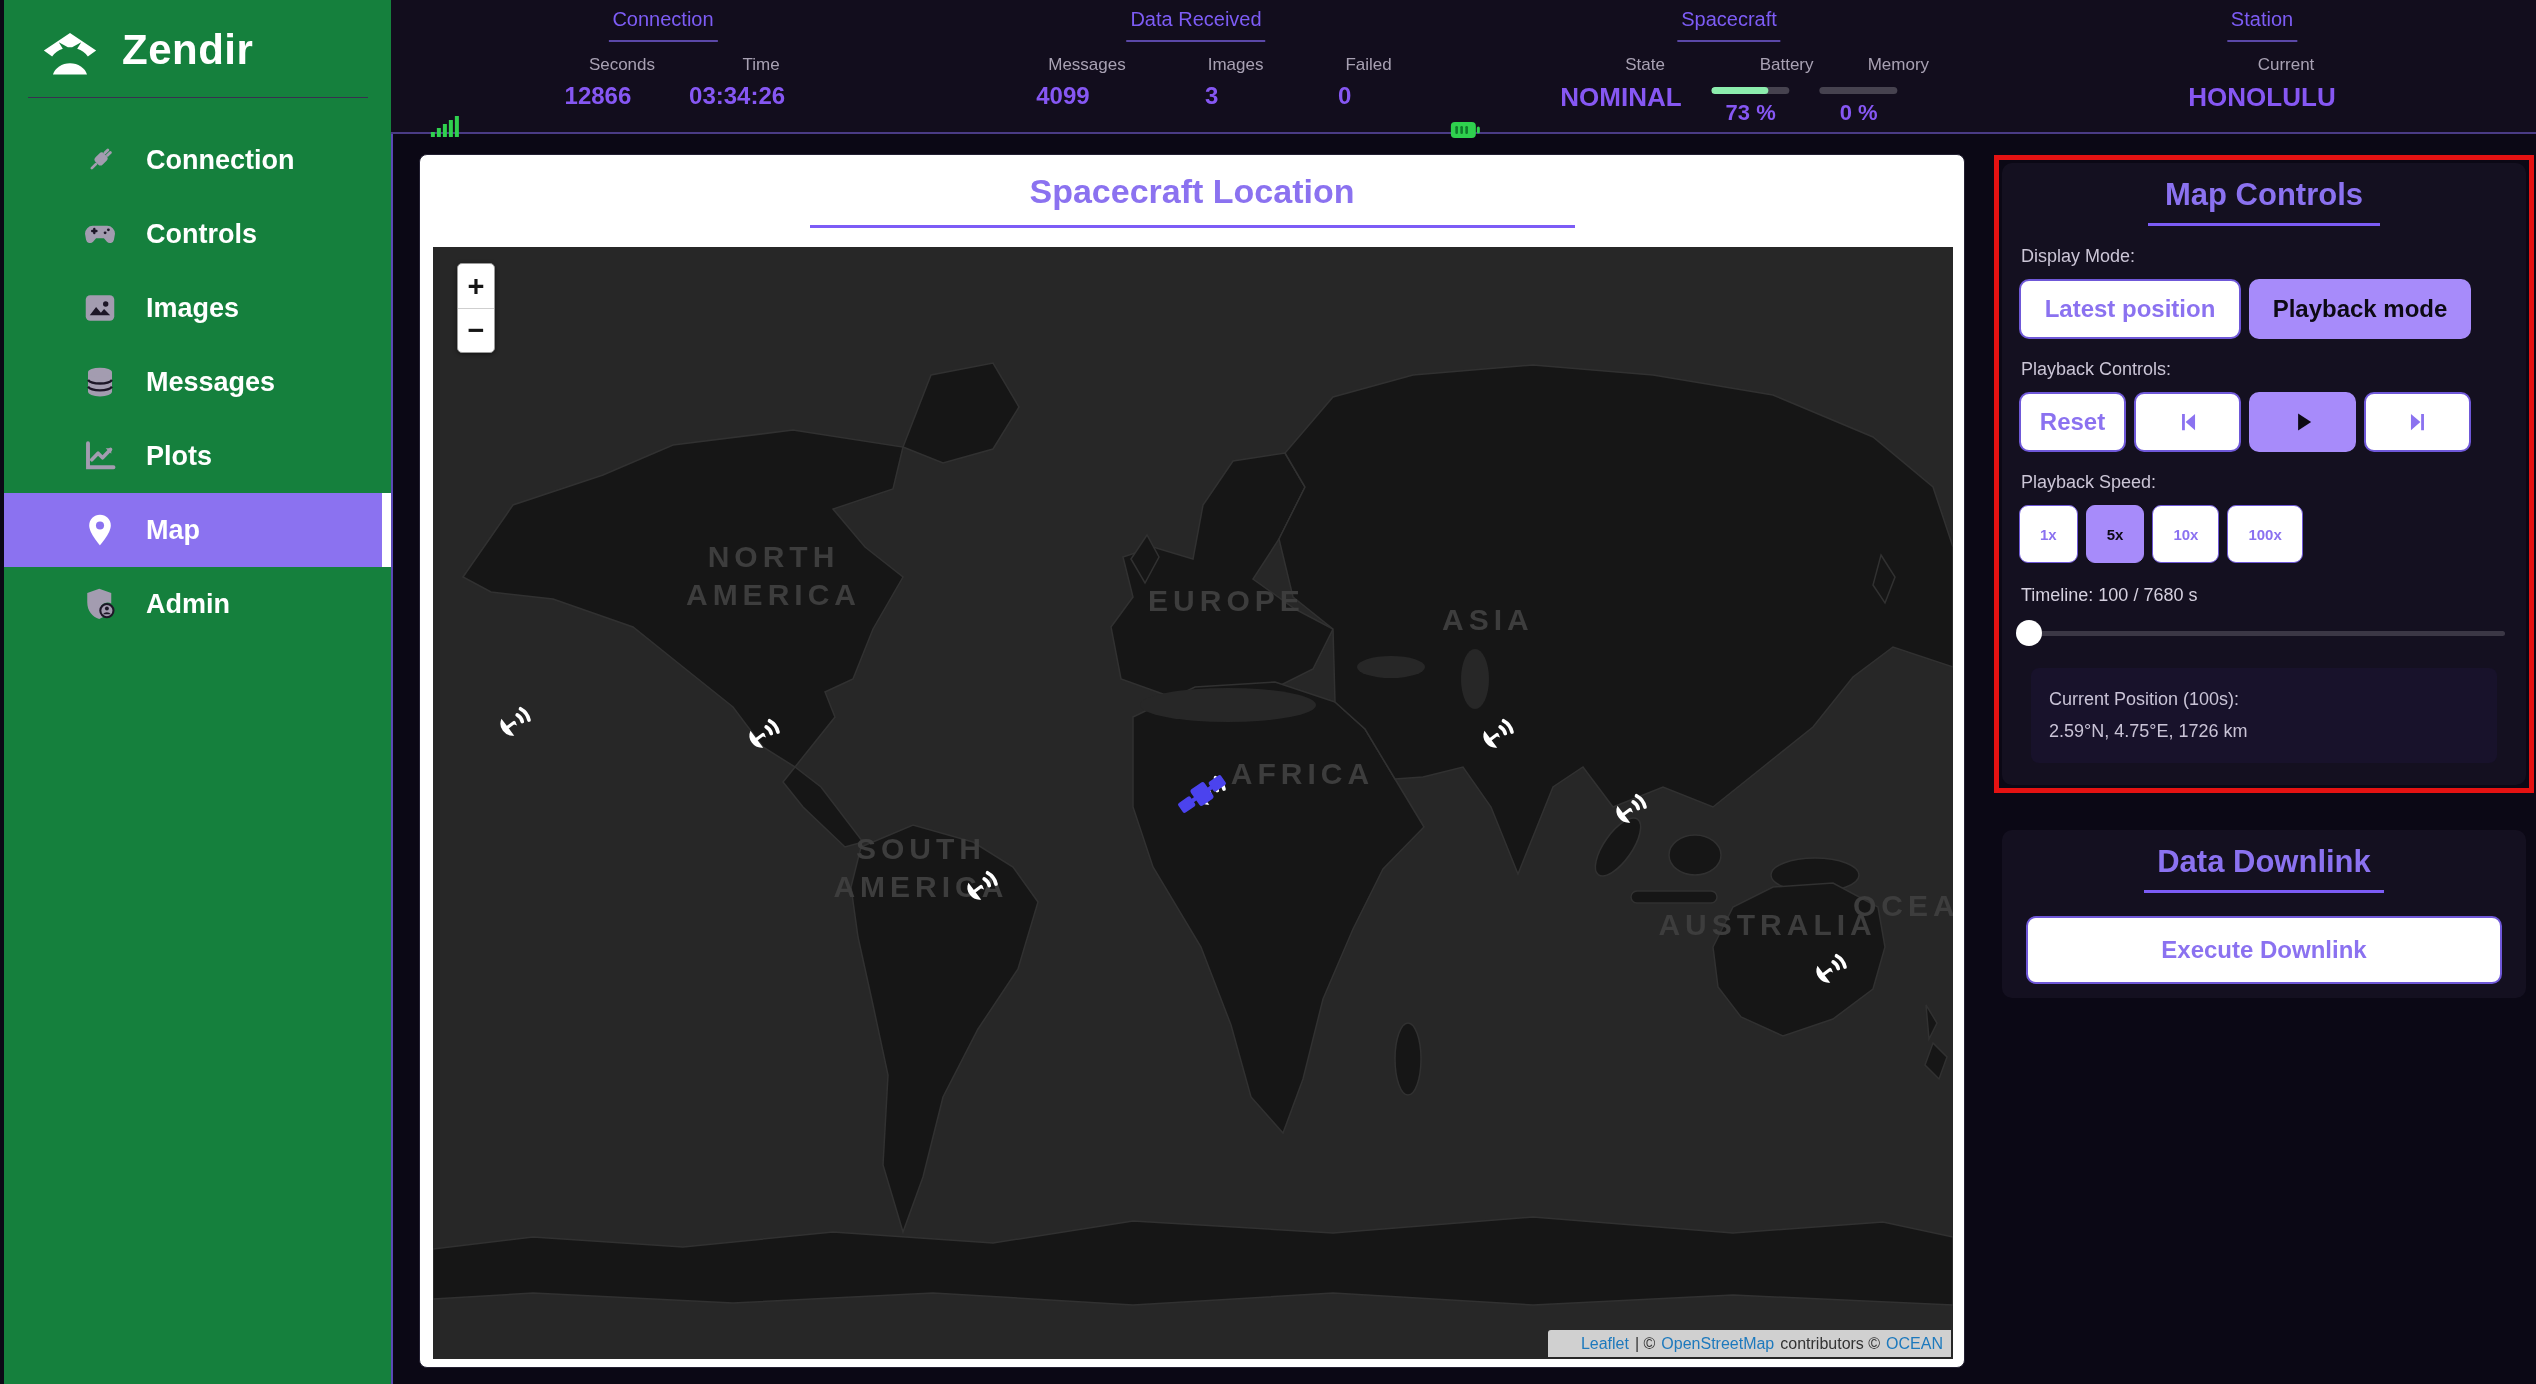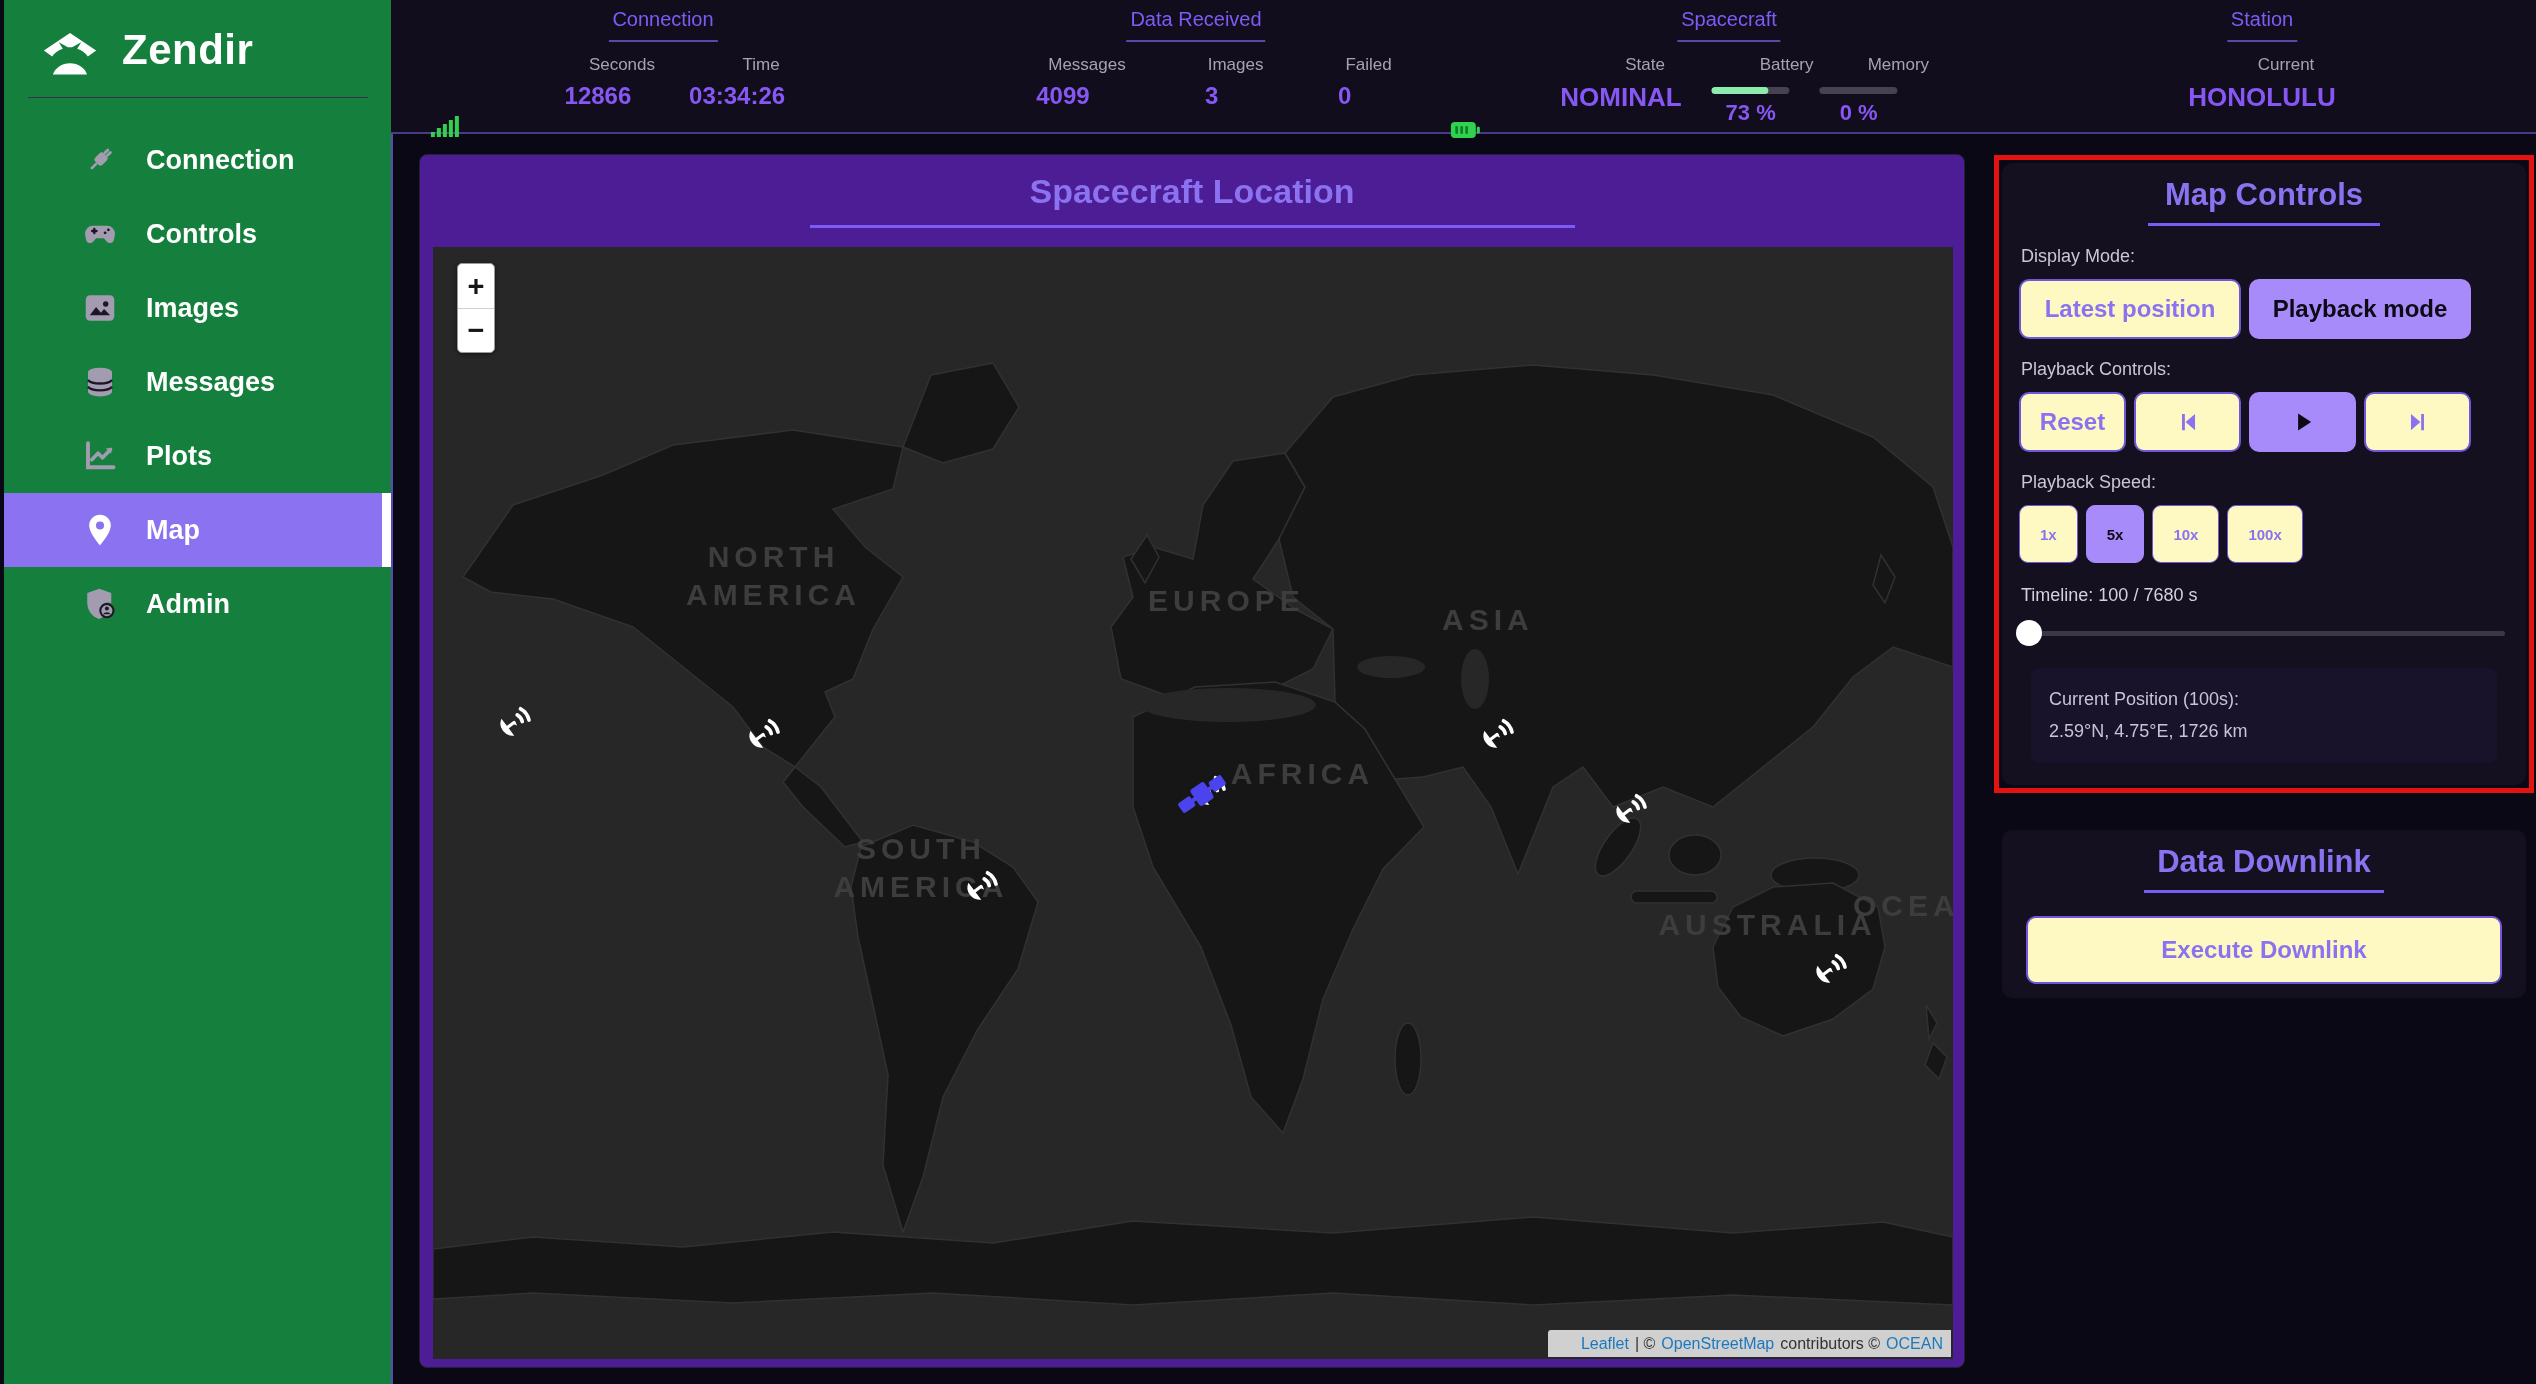--- a/index.html
+++ b/index.html
@@ -30,21 +30,21 @@
   .stat-value { color:#8657f3; font-size:24px; font-weight:bold; margin-top:7px; }
   .stat-value.big { font-size:26px; }
   .meter { width:78px; }
   .meter-track { width:78px; height:7px; background:#46424f; border-radius:4px; margin:12px auto 0; overflow:hidden; }
   .meter-fill { height:100%; background:#8cecad; border-radius:4px; }
   .meter-value { color:#8657f3; font-size:22px; font-weight:bold; margin-top:6px; }
   .signal-icon { position:absolute; left:-112px; top:52px; }
   .batt-icon { position:absolute; left:-110px; top:66px; }
 
   
-  .map-panel { position:absolute; left:419px; top:154px; width:1546px; height:1214px; background:#4c1d95; border:1px solid #232032; border-radius:8px; }
+  .map-panel { position:absolute; left:419px; top:154px; width:1546px; height:1214px; background:#ffffff; border:1px solid #232032; border-radius:8px; }
   .panel-title { text-align:center; color:#8b72f0; font-size:34px; font-weight:bold; margin-top:17px; }
   .map-underline { width:765px; height:3px; background:#7c5cf6; margin:14px auto 0; }
   .map-box { position:absolute; left:13px; top:92px; width:1520px; height:1112px; background:#272727; overflow:hidden; }
   .map-box svg.world { position:absolute; inset:0; width:100%; height:100%; }
   .cont-label { position:absolute; transform:translate(-50%,-50%); color:#3d3d3d; font-size:30px; font-weight:bold; letter-spacing:5px; text-align:center; line-height:1.25; white-space:nowrap; }
   .marker { position:absolute; transform:translate(-50%,-50%); }
   .marker svg { display:block; }
   .zoomctl { position:absolute; left:24px; top:16px; width:38px; background:#ffffff; border:1px solid #9a9a9a; border-radius:5px; overflow:hidden; box-shadow:0 1px 4px rgba(0,0,0,.5); }
   .zoomctl .zbtn { width:100%; height:44px; display:flex; align-items:center; justify-content:center; font-size:29px; font-weight:bold; color:#151515; cursor:pointer; }
   .zoomctl .zbtn + .zbtn { border-top:1px solid #cfcfcf; }
@@ -54,21 +54,21 @@
   .ua-flag .b { width:100%; height:50%; background:#0357b4; }
   .ua-flag .y { width:100%; height:50%; background:#ffd500; }
 
   
   .annotation { position:absolute; left:1994px; top:155px; width:540px; height:638px; border:5px solid #e51212; pointer-events:none; z-index:5; }
   .controls-panel { position:absolute; left:2002px; top:163px; width:524px; height:622px; background:#141020; border-radius:10px; padding:14px 17px 0 17px; }
   .side-title { text-align:center; color:#8b72f0; font-size:31px; font-weight:bold; }
   .side-underline { width:232px; height:3px; background:#7c5cf6; margin:10px auto 0; }
   .ctl-label { color:#cbc5d6; font-size:18px; margin:20px 0 12px 2px; }
   .btn-row { display:flex; gap:8px; }
-  .btn { display:flex; align-items:center; justify-content:center; border-radius:10px; cursor:pointer; background:#fef9c3; border:2px solid #6f58d8; color:#8b72f0; font-weight:bold; }
+  .btn { display:flex; align-items:center; justify-content:center; border-radius:10px; cursor:pointer; background:#ffffff; border:2px solid #6f58d8; color:#8b72f0; font-weight:bold; }
   .btn.light { background:#a78bfa; border-color:#a78bfa; color:#0d0a14; }
   .mode-btn { width:222px; height:60px; font-size:24px; }
   .pb-btn { width:107px; height:60px; font-size:24px;text-align:right; }
   .pb-btn svg { width:26px; height:26px; }
   .speed-btn { height:58px; font-size:15px; padding:0 20px; border-width:1.5px; border-radius:9px; }
   .timeline-label { color:#d5d0df; font-size:18px; margin:22px 0 0 2px; }
   .slider { position:relative; height:26px; margin:14px 4px 0 4px; cursor:pointer; }
   .slider-track { position:absolute; left:0; right:0; top:11px; height:5px; background:#3b3745; border-radius:3px; }
   .slider-thumb { position:absolute; top:13px; width:26px; height:26px; background:#ffffff; border-radius:50%; transform:translate(-50%,-50%); }
   .pos-box { margin:22px 12px 0 12px; background:#18122b; border-radius:8px; padding:15px 18px; }

